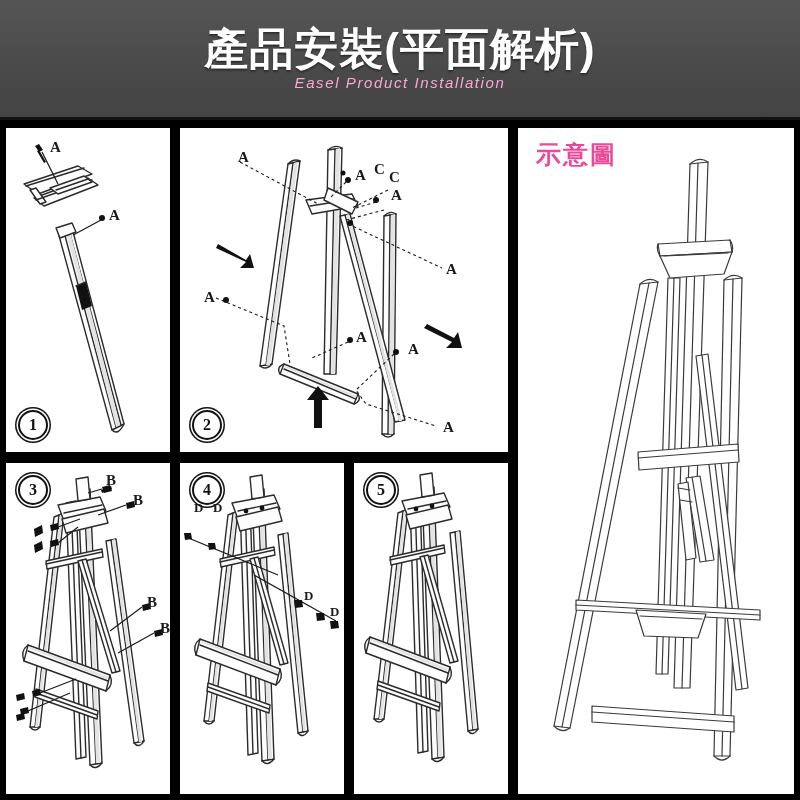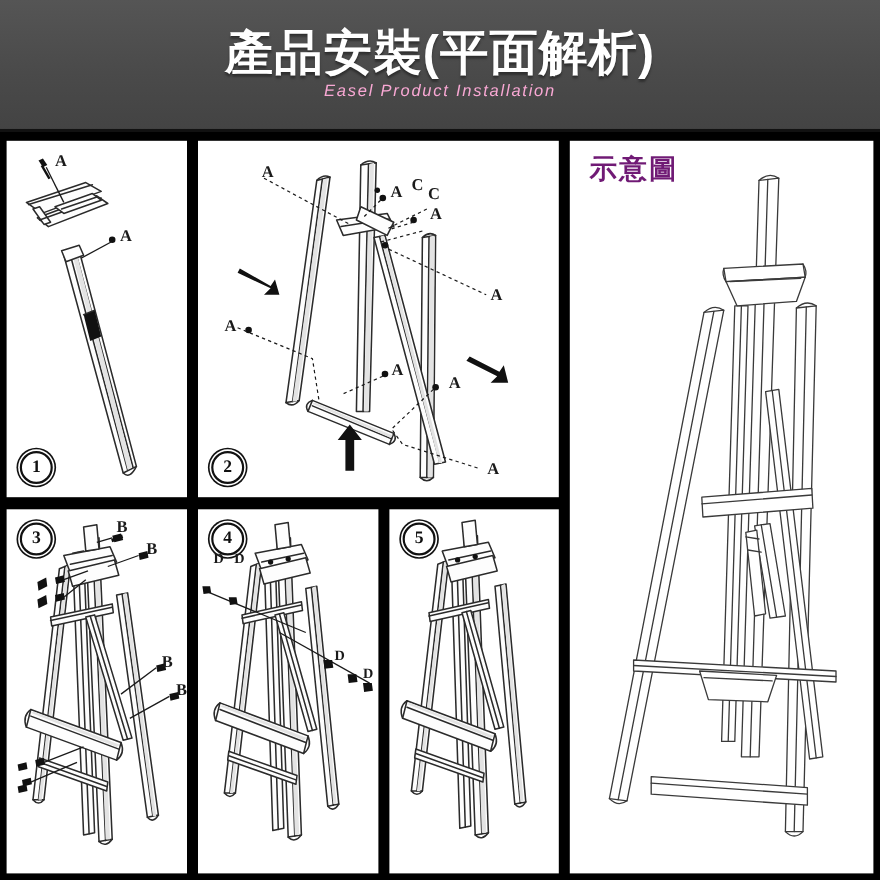--- a/index.html
+++ b/index.html
@@ -47,21 +47,21 @@
   
   #panel-1{left:6px;  top:128px; width:164px; height:324px;}
   #panel-2{left:180px;top:128px; width:328px; height:324px;}
   #panel-3{left:6px;  top:463px; width:164px; height:331px;}
   #panel-4{left:180px;top:463px; width:164px; height:331px;}
   #panel-5{left:354px;top:463px; width:154px; height:331px;}
   #panel-overview{left:518px;top:128px; width:276px; height:666px;}
 
   .overview-label{
     position:absolute;left:18px;top:14px;
-    font-size:25px;font-weight:bold;color:#701a75;letter-spacing:2px;
+    font-size:25px;font-weight:bold;color:#ec4899;letter-spacing:2px;
     line-height:1;
   }
 
   
   .step-num{
     position:absolute;
     width:26px;height:26px;border-radius:50%;
     border:2px solid #111;
     box-shadow:0 0 0 1.5px #fff,0 0 0 3px #111;
     display:flex;align-items:center;justify-content:center;

